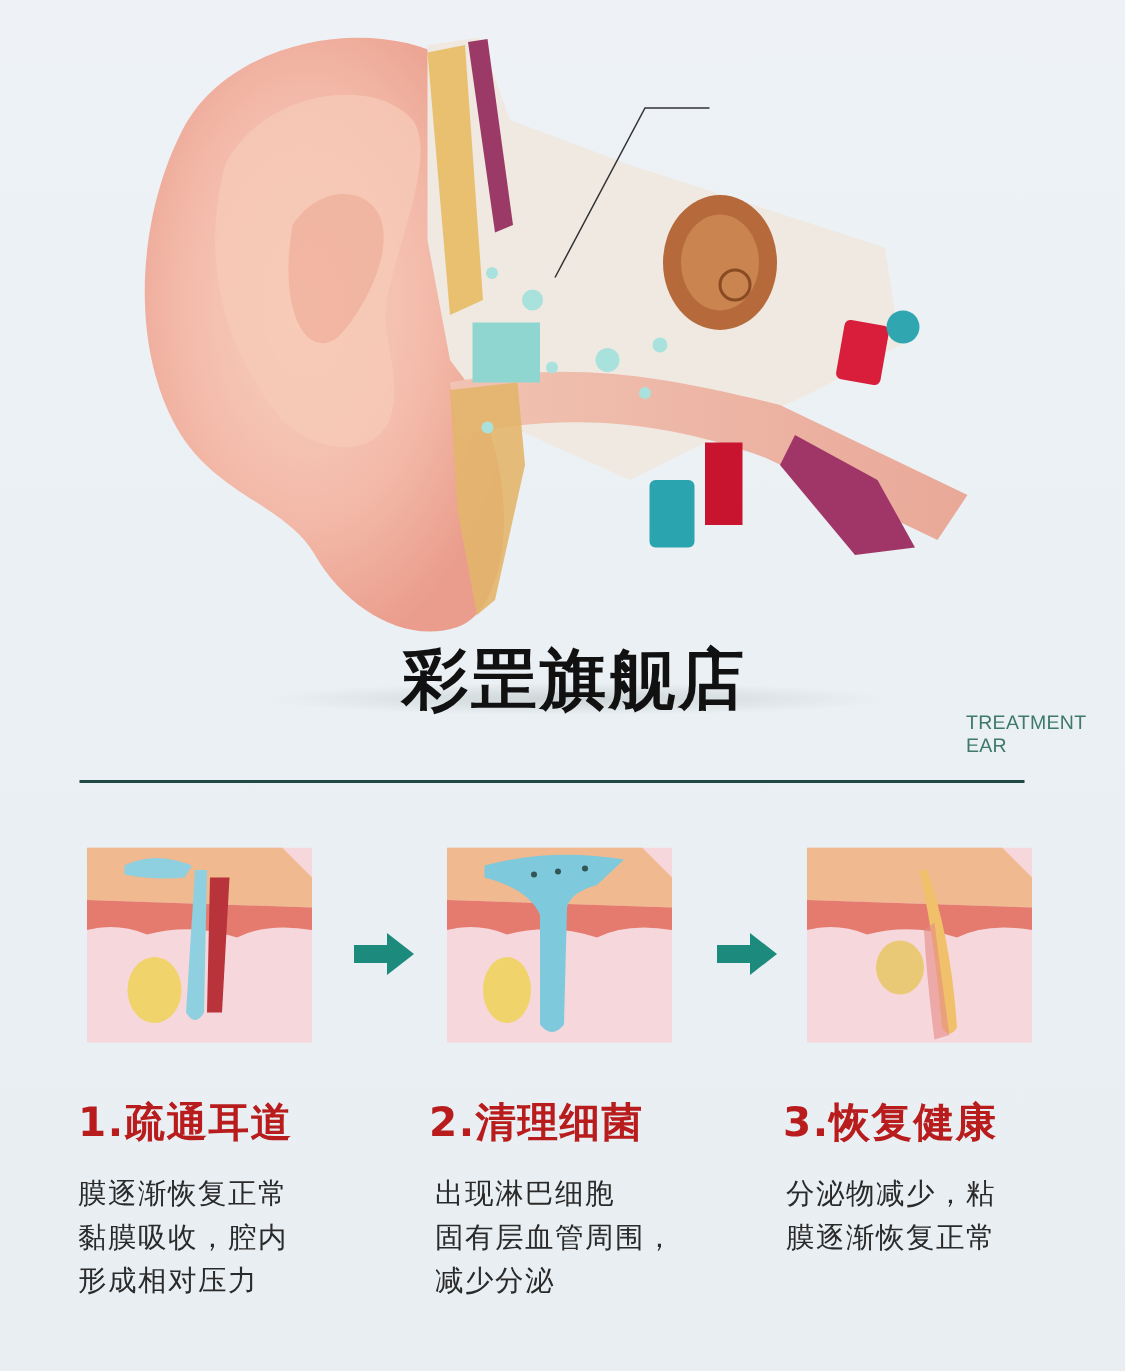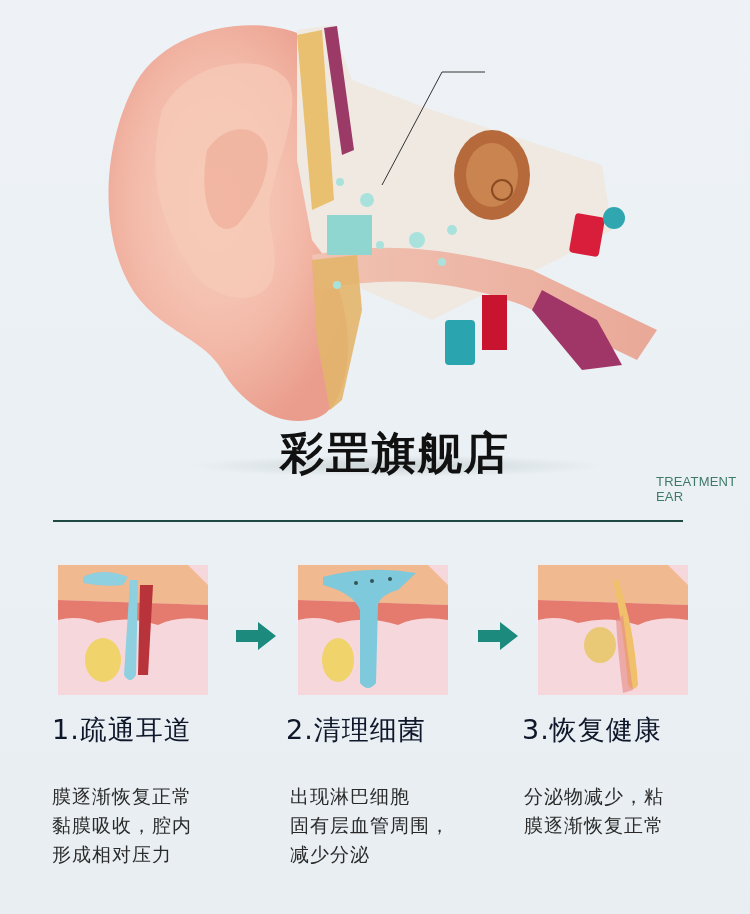--- a/index.html
+++ b/index.html
@@ -1,21 +1,21 @@
 <!DOCTYPE html>
 <html><head>
 <meta charset="utf-8">
 <style>
   html, body { margin: 0; padding: 0; }
   body {
     width: 750px; height: 914px; overflow: hidden; position: relative;
     background: linear-gradient(180deg, #eef2f6 0%, #eaf0f3 50%, #e8eef2 100%);
     font-family: "DejaVu Sans", "Liberation Sans", sans-serif;
   }
-  .hero { position: absolute; left: 12px; top: 0; width: 642px; height: 470px; }
+  .hero { position: absolute; left: 0; top: 0; width: 642px; height: 470px; }
   .hero svg { position: absolute; left: 0; top: 0; }
   .watermark {
     position: absolute; left: 248px; top: 424px; width: 270px; text-align: center;
     font-size: 44px; font-weight: 700; color: #111; letter-spacing: 2px;
   }
   .shadow-band {
     position: absolute; left: 175px; top: 455px; width: 420px; height: 22px;
     background: radial-gradient(ellipse at center, rgba(150,160,160,0.35) 0%, rgba(150,160,160,0) 70%);
   }
   .brand-label {
@@ -23,21 +23,21 @@
     font-family: "Liberation Sans", sans-serif; font-size: 13px; line-height: 15px;
     color: #3f7a68; letter-spacing: 0.2px; margin-left: 32px;
   }
   .divider {
     position: absolute; left: 53px; top: 520px; width: 630px; height: 2px;
     background: #1f4a44;
   }
   .illus { position: absolute; top: 565px; }
   .arrow { position: absolute; top: 622px; }
   .step-title {
-    position: absolute; top: 712px; font-size: 27px; font-weight: 400; color: #0f172a;
+    position: absolute; top: 730px; font-size: 27px; font-weight: 700; color: #b91c1c;
     letter-spacing: 1px; white-space: nowrap;
   }
   .step-desc {
     position: absolute; top: 782px; font-size: 19px; line-height: 29px; color: #2a2a2a;
     letter-spacing: 1px;
   }
   .step-desc div { white-space: nowrap; }
 </style>
 </head>
 <body>

